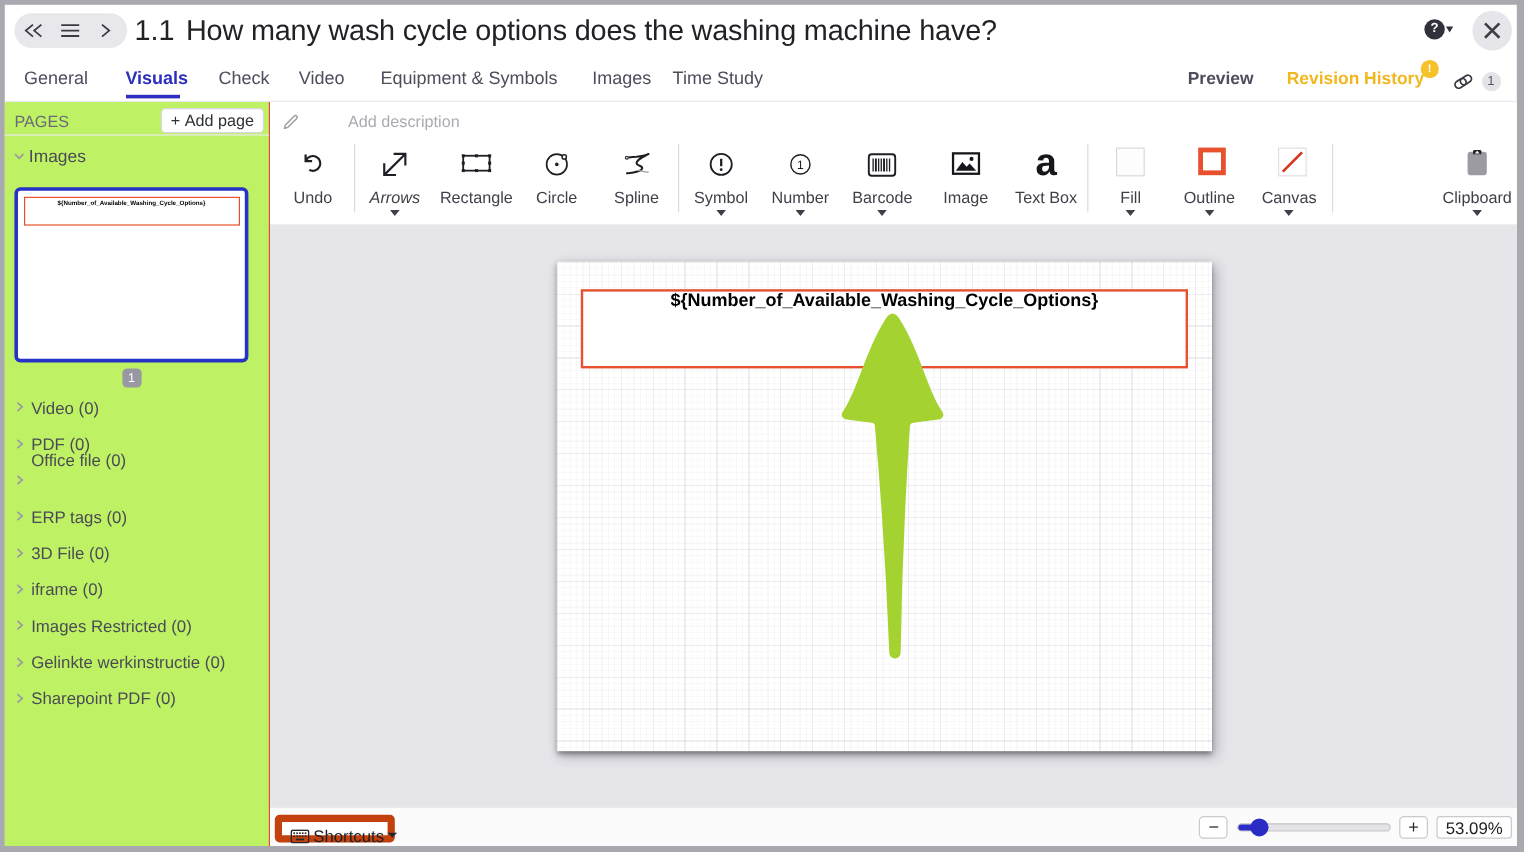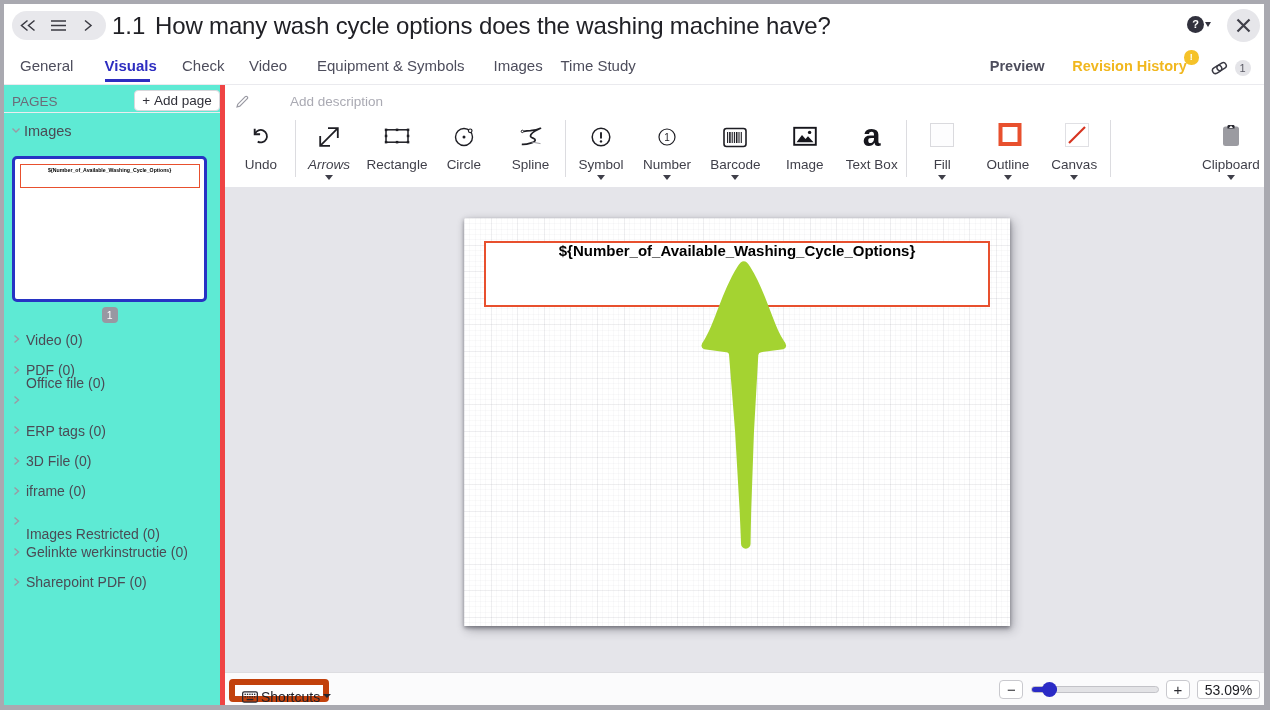--- a/index.html
+++ b/index.html
@@ -12,21 +12,21 @@
 .pill { position:absolute; left:8px; top:7px; width:94px; height:29px; border-radius:15px; background:#e8e8ec; }
 .title { position:absolute; top:8px; font-size:24px; color:#212126; white-space:nowrap; }
 .helpc { position:absolute; left:1183px; top:12px; width:17px; height:17px; border-radius:50%; background:#31313d; color:#fff; font-size:11px; font-weight:bold; text-align:center; line-height:17px; }
 .xc { position:absolute; left:1223px; top:5px; width:33px; height:33px; border-radius:50%; background:#e6e6ea; }
 
 
 .tab { position:absolute; top:53px; font-size:15px; color:#4d4d5c; white-space:nowrap; }
 .tabu { position:absolute; left:100.5px; top:75px; width:45px; height:3px; background:#2d2dc0; }
 
 
-.sidebar { position:absolute; left:0; top:81px; width:221px; bottom:0; background:#5eead4; border-right:5px solid #ef4444; }
+.sidebar { position:absolute; left:0; top:81px; width:221px; bottom:0; background:#bef264; border-right:1px solid #ef4444; }
 .pages-lbl { position:absolute; left:8px; top:9px; font-size:13.5px; color:#6b6b78; }
 .addpage { position:absolute; left:130px; top:5px; width:86px; height:21px; border:1px solid #d8d8dc; border-radius:4px; background:#fff; font-size:13.5px; color:#2f2f38; text-align:center; line-height:19px; }
 .sdiv { position:absolute; left:0; top:27px; width:100%; height:1px; background:#ececef; }
 .simages { position:absolute; left:20px; top:38px; font-size:14.5px; color:#4b4b55; }
 .thumb { position:absolute; left:8px; top:71px; width:195px; height:146px; border:3px solid #2733c4; border-radius:5px; background:#fff; }
 .tred { position:absolute; left:4.6px; top:4.6px; width:180px; height:24px; border:1px solid #e8502e; font-size:5.2px; font-weight:bold; text-align:center; color:#000; padding-top:2px; letter-spacing:0; }
 .pnum { position:absolute; left:97.7px; top:222px; width:16px; height:16px; background:#9898a2; border-radius:4px; color:#fff; font-size:10.5px; text-align:center; line-height:16px; }
 .sitem { position:absolute; left:22px; font-size:14px; color:#4b4b55; white-space:nowrap; }
 .schev { position:absolute; left:8.7px; color:#9a9aa3; }
 
@@ -139,21 +139,21 @@
         <path d="M1.5 1.5 L5.5 5 L1.5 8.5" stroke="#9a9aa3" stroke-width="1.4" fill="none"></path>
       </svg>
     <div class="sitem" style="top:368px;">3D File (0)</div>
     <svg class="schev" style="top:400.5px;" width="7" height="10" viewBox="0 0 7 10">
         <path d="M1.5 1.5 L5.5 5 L1.5 8.5" stroke="#9a9aa3" stroke-width="1.4" fill="none"></path>
       </svg>
     <div class="sitem" style="top:398px;">iframe (0)</div>
     <svg class="schev" style="top:431px;" width="7" height="10" viewBox="0 0 7 10">
         <path d="M1.5 1.5 L5.5 5 L1.5 8.5" stroke="#9a9aa3" stroke-width="1.4" fill="none"></path>
       </svg>
-    <div class="sitem" style="top:428.5px;margin-top:12px;">Images Restricted (0)</div>
+    <div class="sitem" style="top:428.5px;">Images Restricted (0)</div>
     <svg class="schev" style="top:461.5px;" width="7" height="10" viewBox="0 0 7 10">
         <path d="M1.5 1.5 L5.5 5 L1.5 8.5" stroke="#9a9aa3" stroke-width="1.4" fill="none"></path>
       </svg>
     <div class="sitem" style="top:459px;">Gelinkte werkinstructie (0)</div>
     <svg class="schev" style="top:491.5px;" width="7" height="10" viewBox="0 0 7 10">
         <path d="M1.5 1.5 L5.5 5 L1.5 8.5" stroke="#9a9aa3" stroke-width="1.4" fill="none"></path>
       </svg>
     <div class="sitem" style="top:489px;">Sharepoint PDF (0)</div>
   </div>
 

